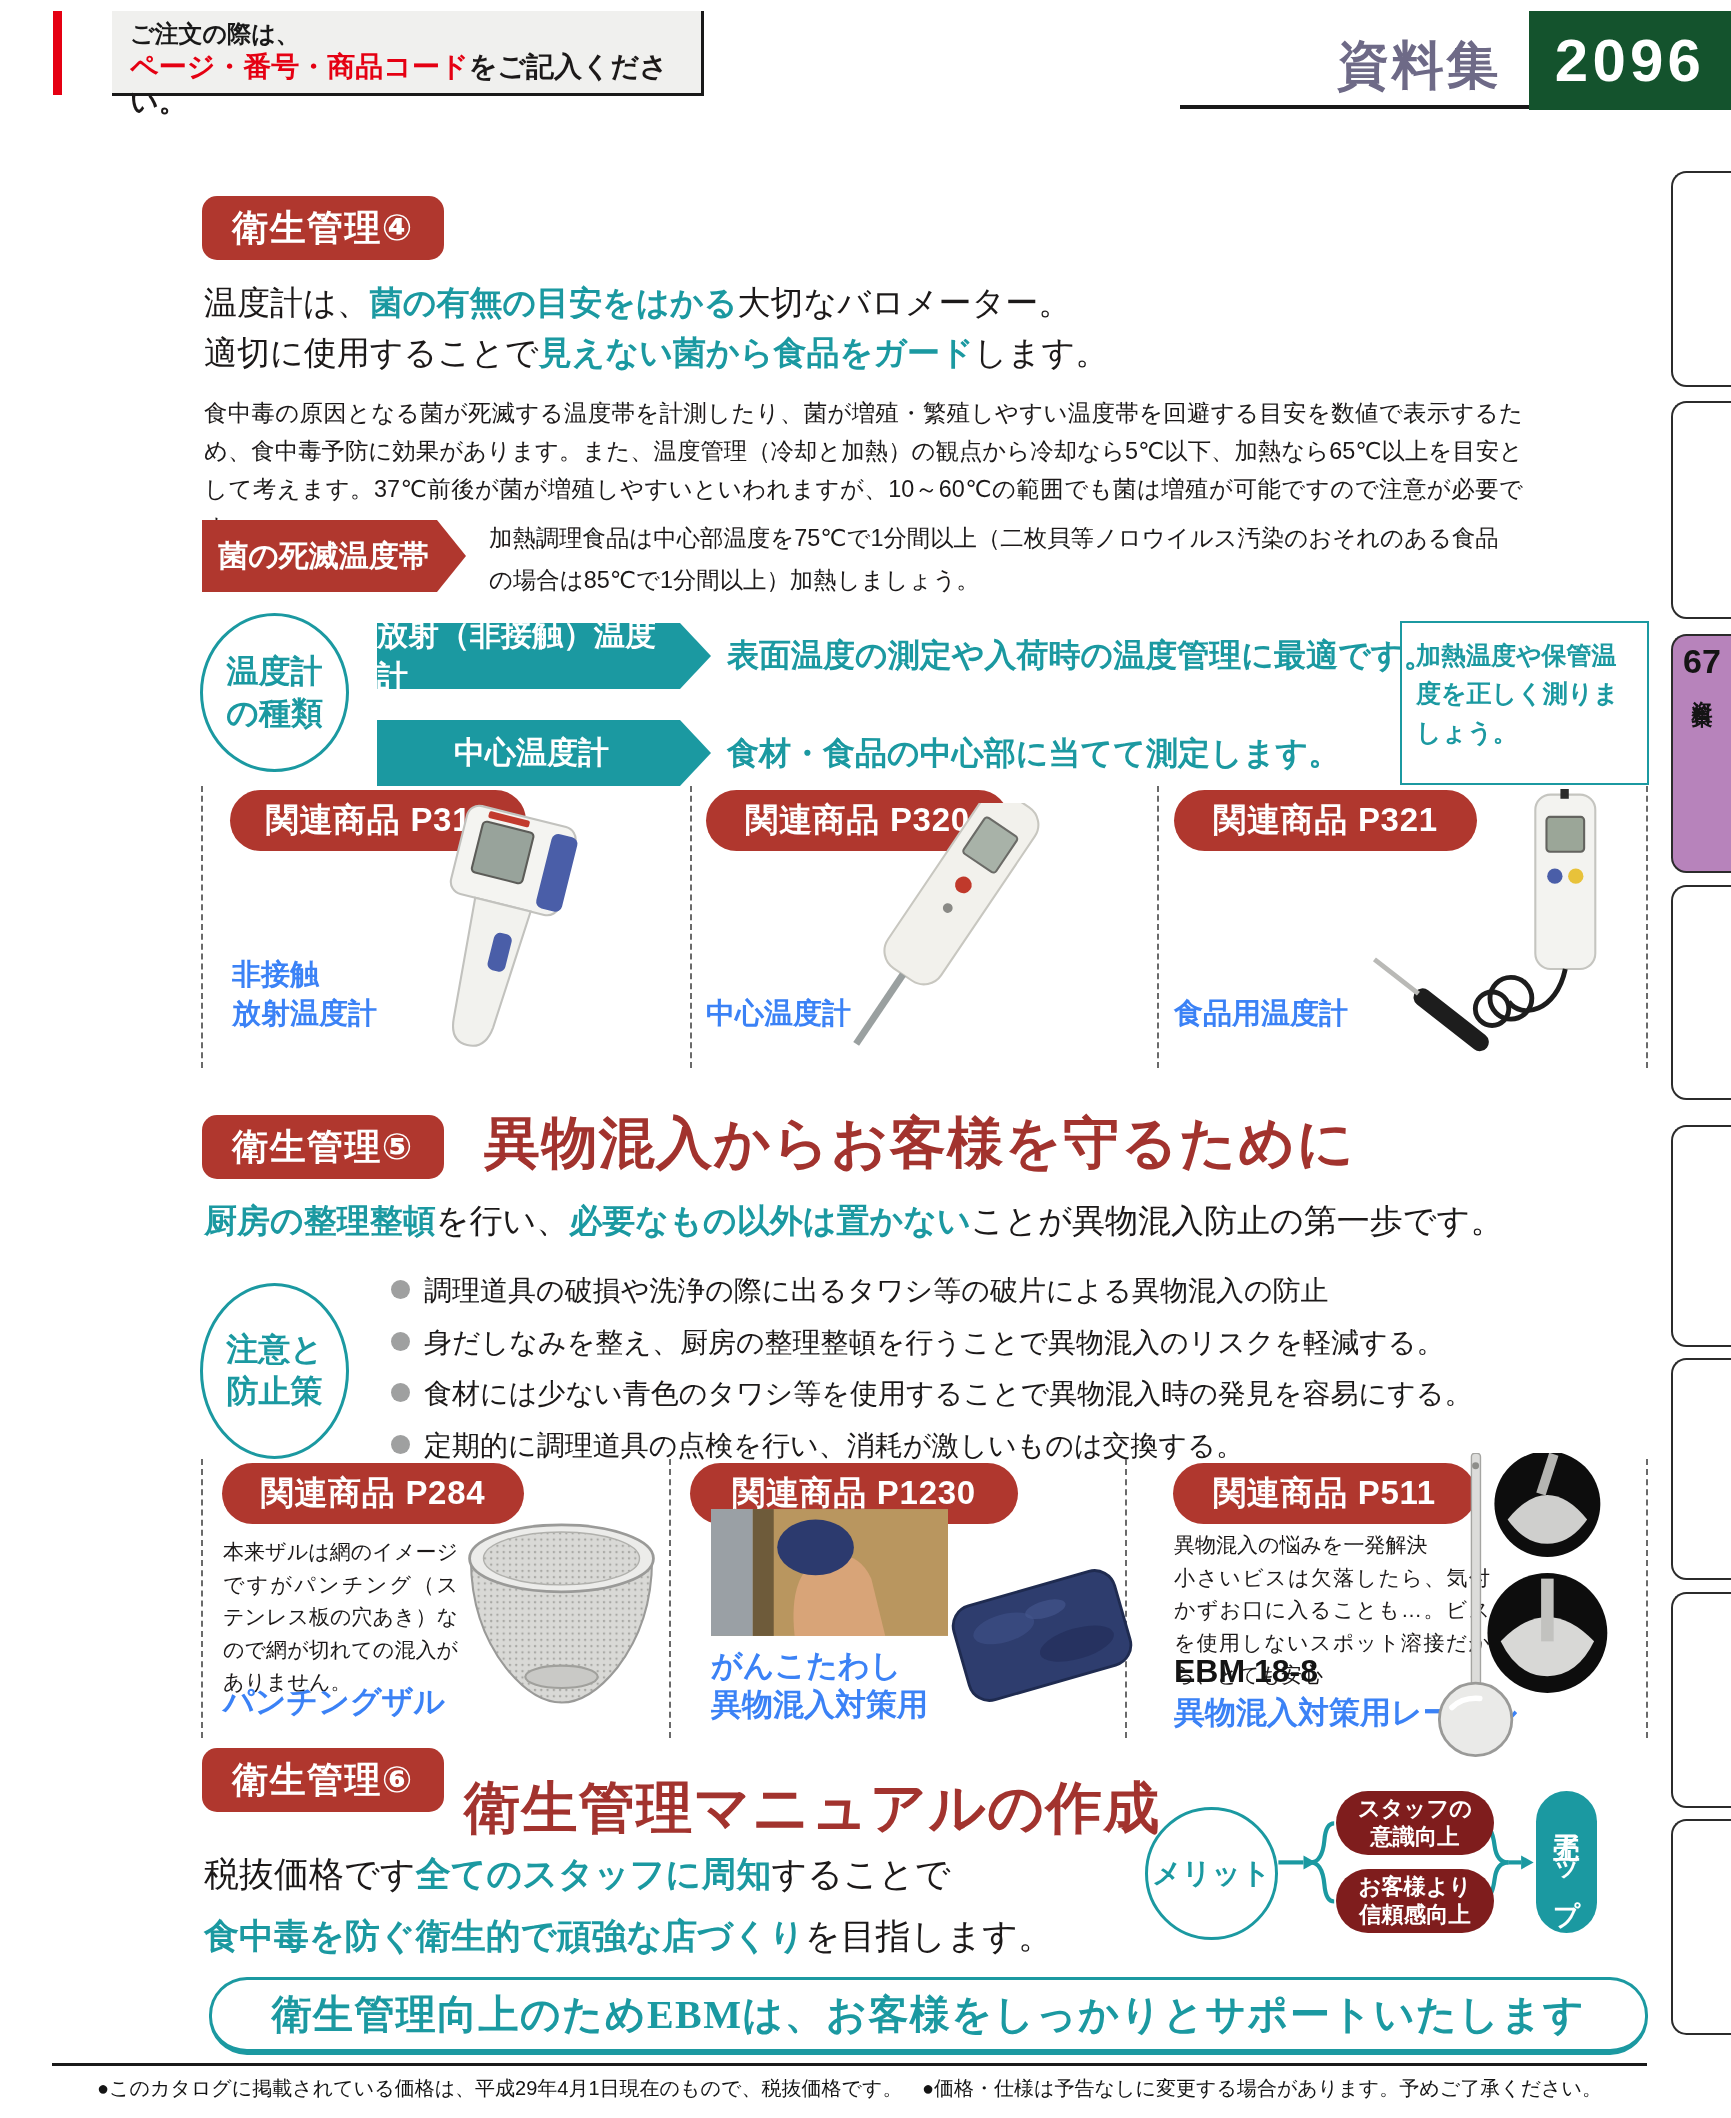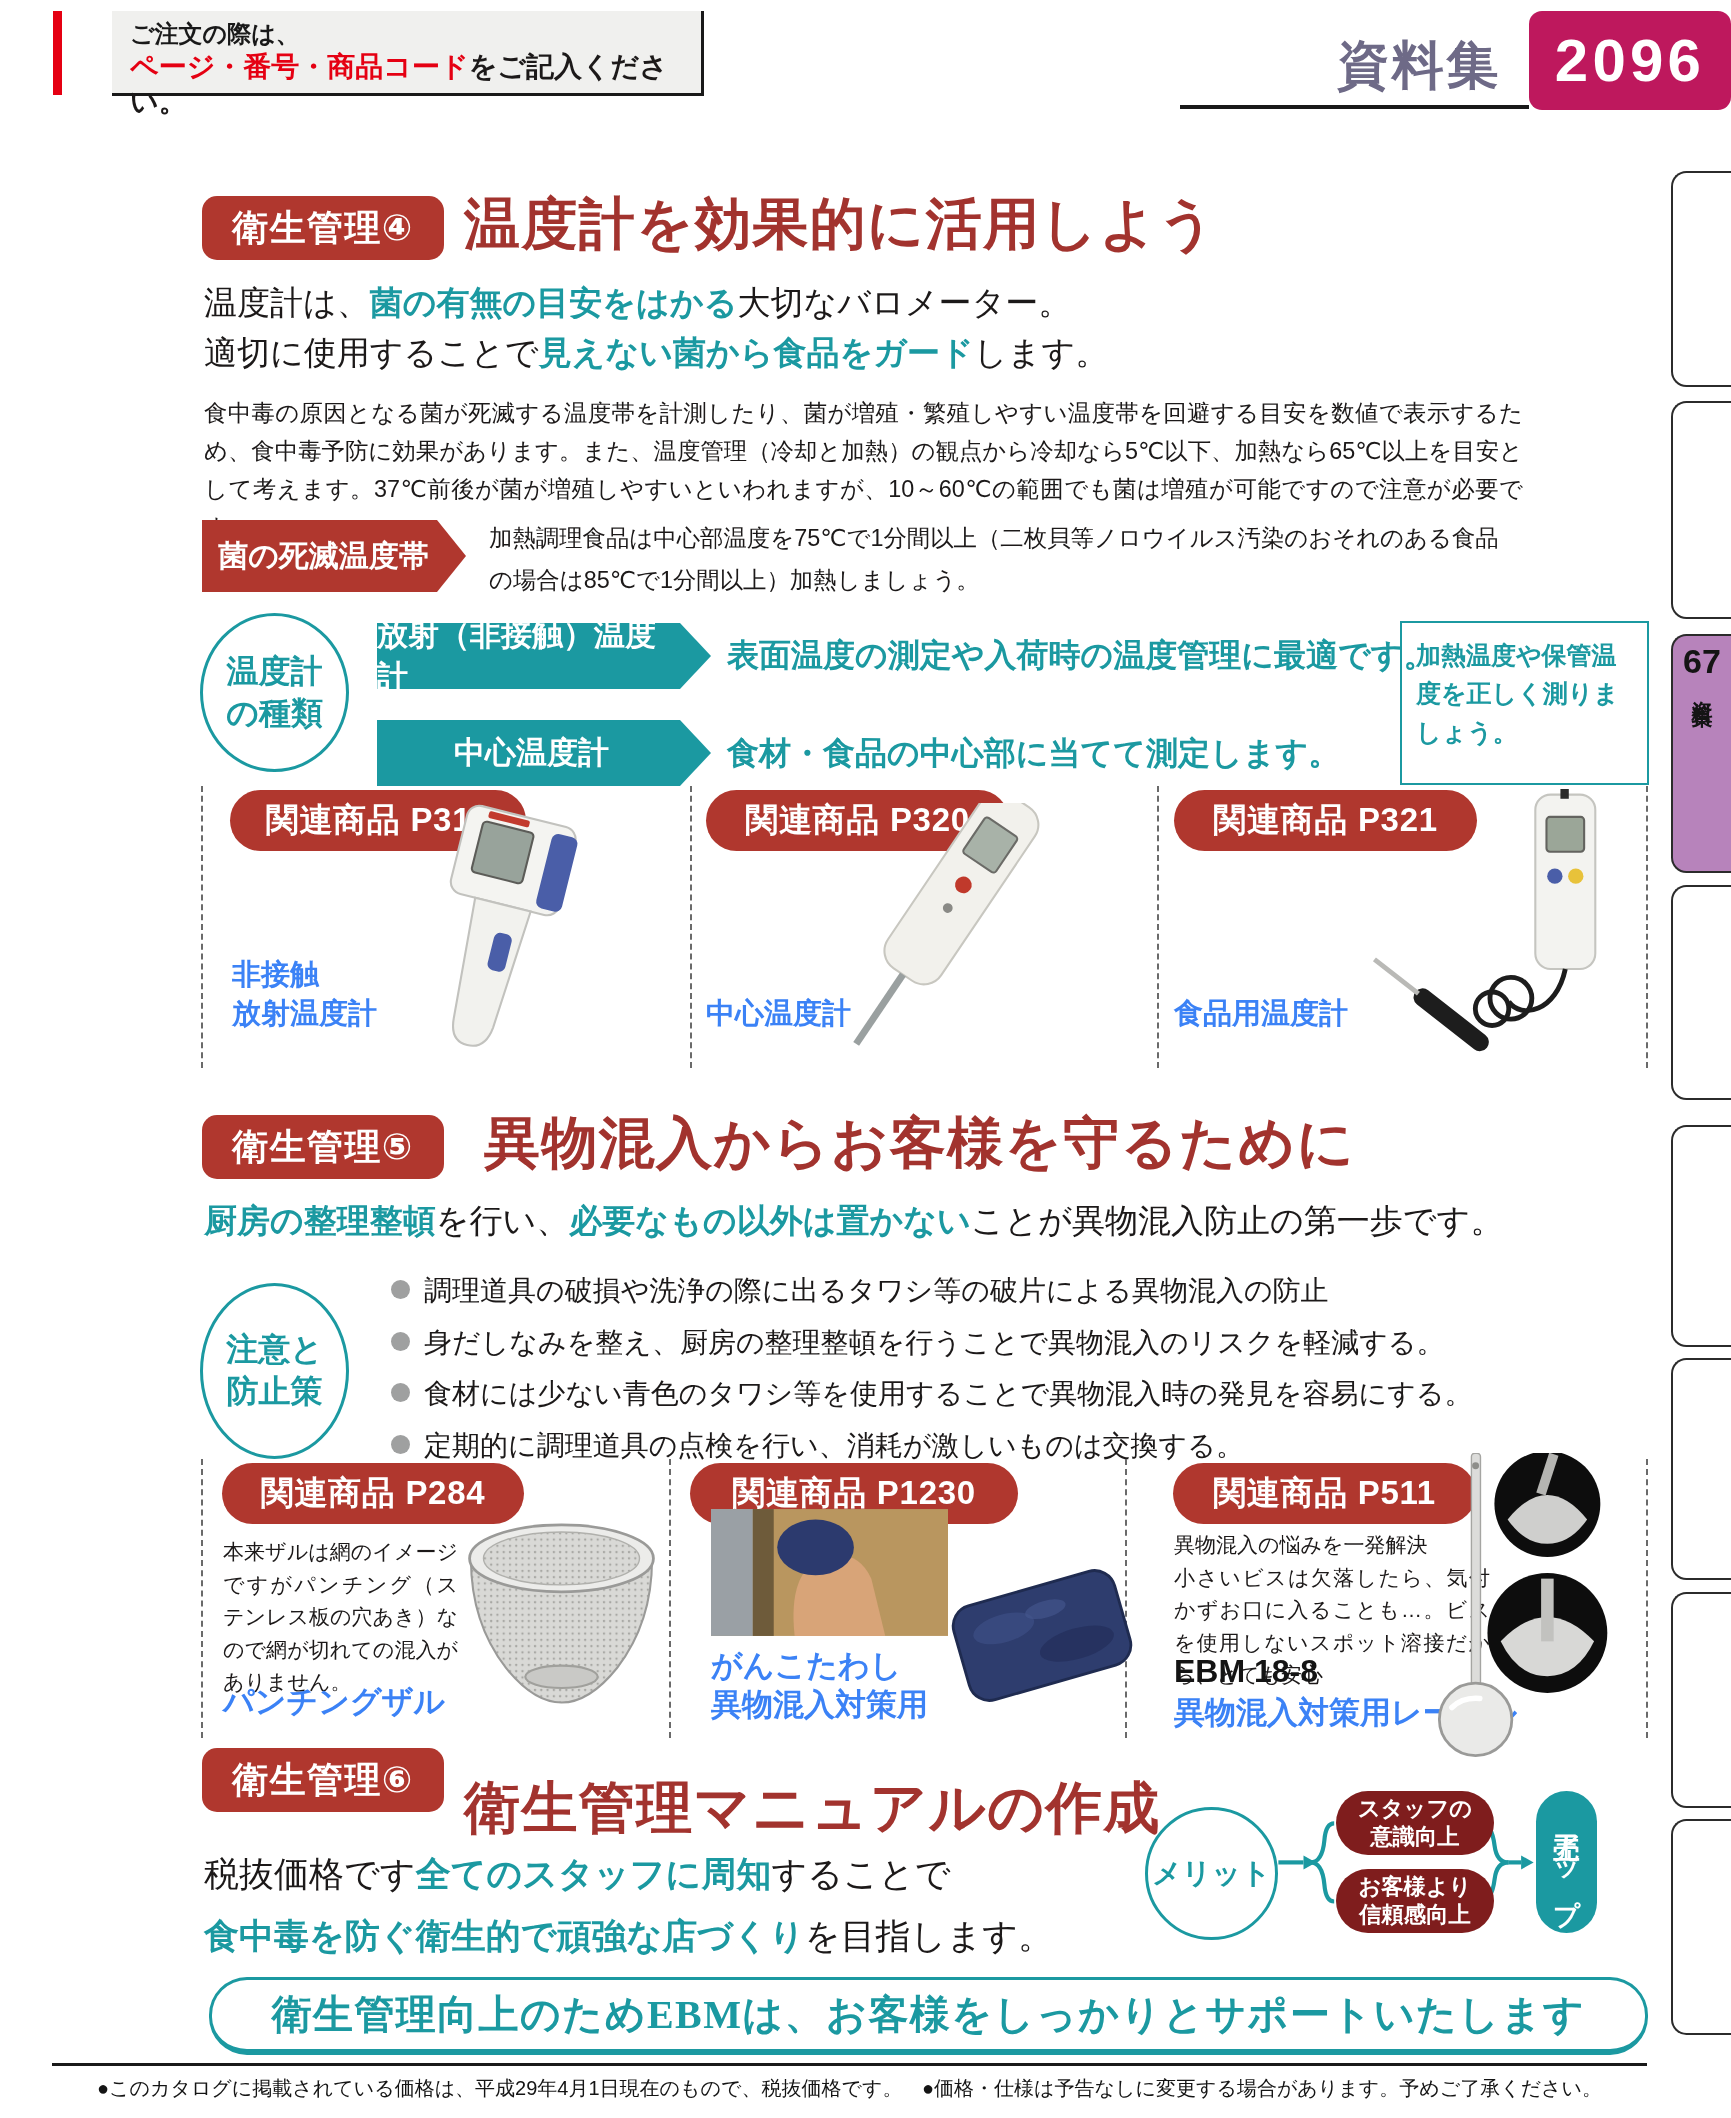--- a/index.html
+++ b/index.html
@@ -11,22 +11,22 @@
   
   .red-bar{left:53px;top:11.2px;width:9px;height:84px;background:#e50012;}
   .order-box{left:112px;top:11.2px;width:592px;height:85px;background:#f0f0ee;
              border-right:3.5px solid #191919;border-bottom:3.5px solid #191919;box-sizing:border-box;
              padding:7px 0 0 18px;}
   .order-l1{font-size:24px;font-weight:600;color:#191919;line-height:1.3;}
   .order-l2{font-size:28px;font-weight:700;line-height:1.25;}
   .order-l2 .red{color:#e50012;}
   .shiryo-label{left:1337px;top:31px;font-size:52px;font-weight:800;color:#6e6a87;letter-spacing:2.8px;}
   .header-underline{left:1180px;top:105px;width:349px;height:4.2px;background:#191919;}
-  .page-num{left:1529px;top:11.2px;width:202px;height:99px;background:#be185d;color:#ffffff;
-            font-size:60px;font-weight:800;letter-spacing:4.2px;display:flex;align-items:center;justify-content:center;border-radius:13px;}
+  .page-num{left:1529px;top:11.2px;width:202px;height:99px;background:#14532d;color:#ffffff;
+            font-size:60px;font-weight:800;letter-spacing:4.2px;display:flex;align-items:center;justify-content:center;}
 
   
   .tab{left:1671px;width:60px;background:#ffffff;border:2.1px solid #2b2b2b;border-right:none;
        border-radius:15.4px 0 0 15.4px;box-sizing:border-box;}
   .tab.active{background:#b783bb;display:flex;flex-direction:column;align-items:center;padding-top:8.4px;}
   .tab-num{font-size:34px;font-weight:800;color:#141414;line-height:1;}
   .tab-vlabel{writing-mode:vertical-rl;font-size:21px;font-weight:600;color:#141414;margin-top:5.6px;letter-spacing:2.8px;}
 
   
   .sec-badge{width:242px;height:64px;background:#b0372e;border-radius:15px;color:#ffffff;
@@ -103,21 +103,20 @@
     <div class="tab-num">67</div>
     <div class="tab-vlabel">資料集</div>
   </div>
   <div class="abs tab" style="top:885px;height:215px;"></div>
   <div class="abs tab" style="top:1125px;height:222px;"></div>
   <div class="abs tab" style="top:1358px;height:222px;"></div>
   <div class="abs tab" style="top:1592px;height:216px;"></div>
   <div class="abs tab" style="top:1819px;height:216px;"></div>
 
   <div class="abs sec-badge" style="left:202px;top:196px;">衛生管理④</div>
-  <div class="abs sec-title serif" style="left:464px;top:187px;">温度計を効果的に活用しよう</div>
 
   <div class="abs lead" style="left:204px;top:281px;">
     <span>温度計は、</span><span class="teal">菌の有無の目安をはかる</span><span>大切なバロメーター。</span>
   </div>
   <div class="abs lead" style="left:204px;top:331px;">
     <span>適切に使用することで</span><span class="teal">見えない菌から食品をガード</span><span>します。</span>
   </div>
 
   <div class="abs body-para" style="left:204px;top:394px;width:1319px;">食中毒の原因となる菌が死滅する温度帯を計測したり、菌が増殖・繁殖しやすい温度帯を回避する目安を数値で表示するため、食中毒予防に効果があります。また、温度管理（冷却と加熱）の観点から冷却なら5℃以下、加熱なら65℃以上を目安として考えます。37℃前後が菌が増殖しやすいといわれますが、10～60℃の範囲でも菌は増殖が可能ですので注意が必要です。</div>
 

